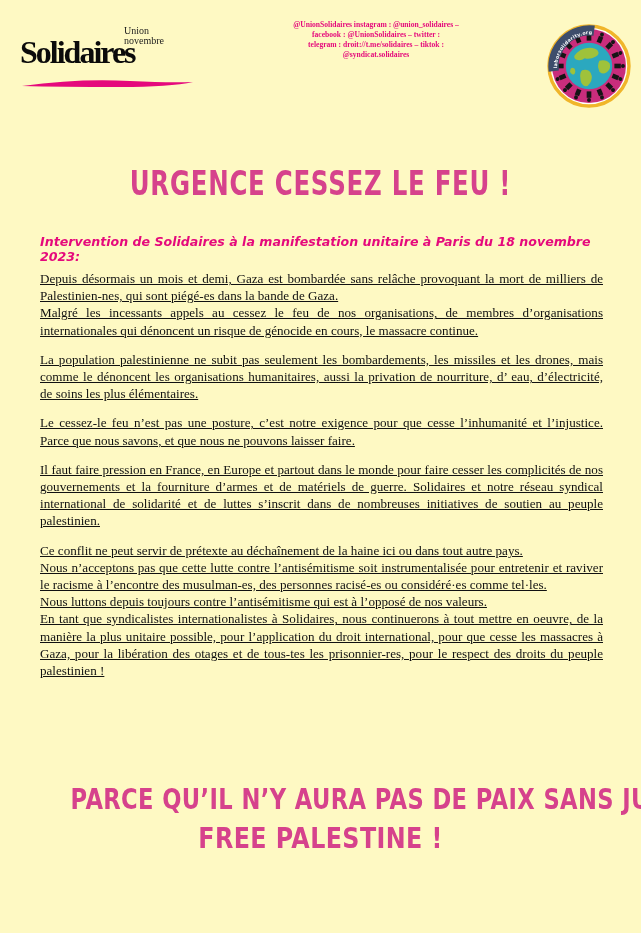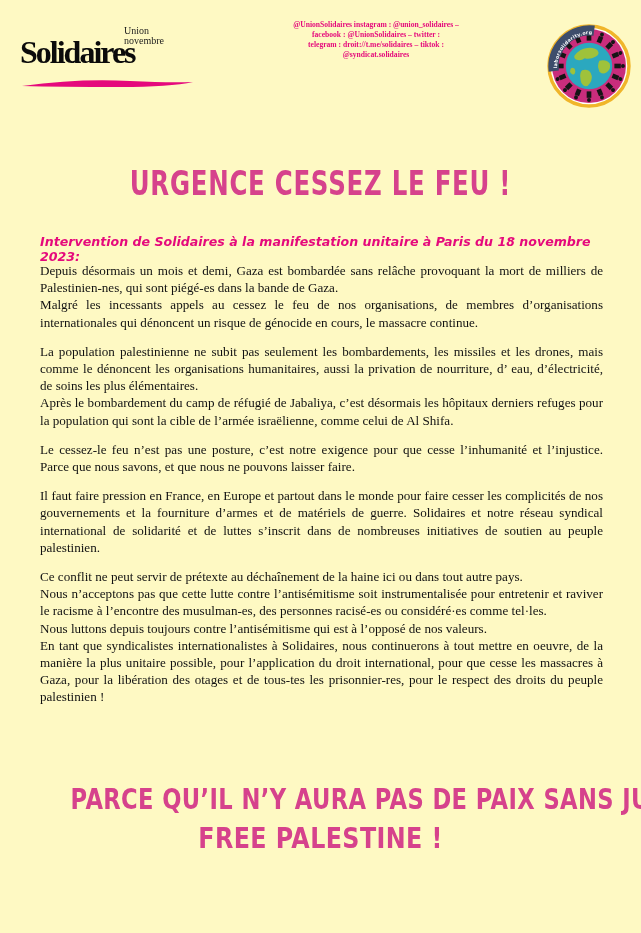--- a/index.html
+++ b/index.html
@@ -30,21 +30,21 @@
         letter-spacing:0.5px;}
   .closing .l1{display:block;transform:scaleX(0.78);transform-origin:50% 50%;}
   .closing .l2{display:block;transform:scaleX(0.82);transform-origin:50% 50%;}
 
   
   .intro{position:absolute;left:40px;top:234px;width:563px;margin:0;
         font-family:"DejaVu Sans",sans-serif;font-weight:bold;font-size:12.6px;
         color:#e5097c;font-style:italic;}
   .bodytext{position:absolute;left:40px;top:258px;width:563px;
         font-size:13.1px;line-height:17.2px;text-align:justify;}
-  .para{margin:4px 0 12px 0;}
+  .para{margin:12px 0 12px 0;text-decoration:underline;}
   .para p{margin:0;}
 </style>
 </head>
 <body>
 
 <div class="page">
 
   <div class="logo">
     <div class="logo-tagline">
       <div>Union</div>
@@ -115,21 +115,20 @@
 
   <p class="intro">Intervention de Solidaires à la manifestation unitaire à Paris du 18 novembre 2023:</p>
 
   <section class="bodytext">
     <div class="para">
       <p>Depuis désormais un mois et demi, Gaza est bombardée sans relâche provoquant la mort de milliers de Palestinien-nes, qui sont piégé-es dans la bande de Gaza.</p>
       <p>Malgré les incessants appels au cessez le feu de nos organisations, de membres d’organisations internationales qui dénoncent un risque de génocide en cours, le massacre continue.</p>
     </div>
     <div class="para">
       <p>La population palestinienne ne subit pas seulement les bombardements, les missiles et les drones, mais comme le dénoncent les organisations humanitaires, aussi la privation de nourriture, d’ eau, d’électricité, de soins les plus élémentaires.</p>
-      <p>Après le bombardement du camp de réfugié de Jabaliya, c’est désormais les hôpitaux derniers refuges pour la population qui sont la cible de l’armée israëlienne, comme celui de Al Shifa.</p>
     </div>
     <div class="para">
       <p>Le cessez-le feu n’est pas une posture, c’est notre exigence pour que cesse l’inhumanité et l’injustice. Parce que nous savons, et que nous ne pouvons laisser faire.</p>
     </div>
     <div class="para">
       <p>Il faut faire pression en France, en Europe et partout dans le monde pour faire cesser les complicités de nos gouvernements et la fourniture d’armes et de matériels de guerre. Solidaires et notre réseau syndical international de solidarité et de luttes s’inscrit dans de nombreuses initiatives de soutien au peuple palestinien.</p>
     </div>
     <div class="para">
       <p>Ce conflit ne peut servir de prétexte au déchaînement de la haine ici ou dans tout autre pays.</p>
       <p>Nous n’acceptons pas que cette lutte contre l’antisémitisme soit instrumentalisée pour entretenir et raviver le racisme à l’encontre des musulman-es, des personnes racisé-es ou considéré·es comme tel·les.</p>

